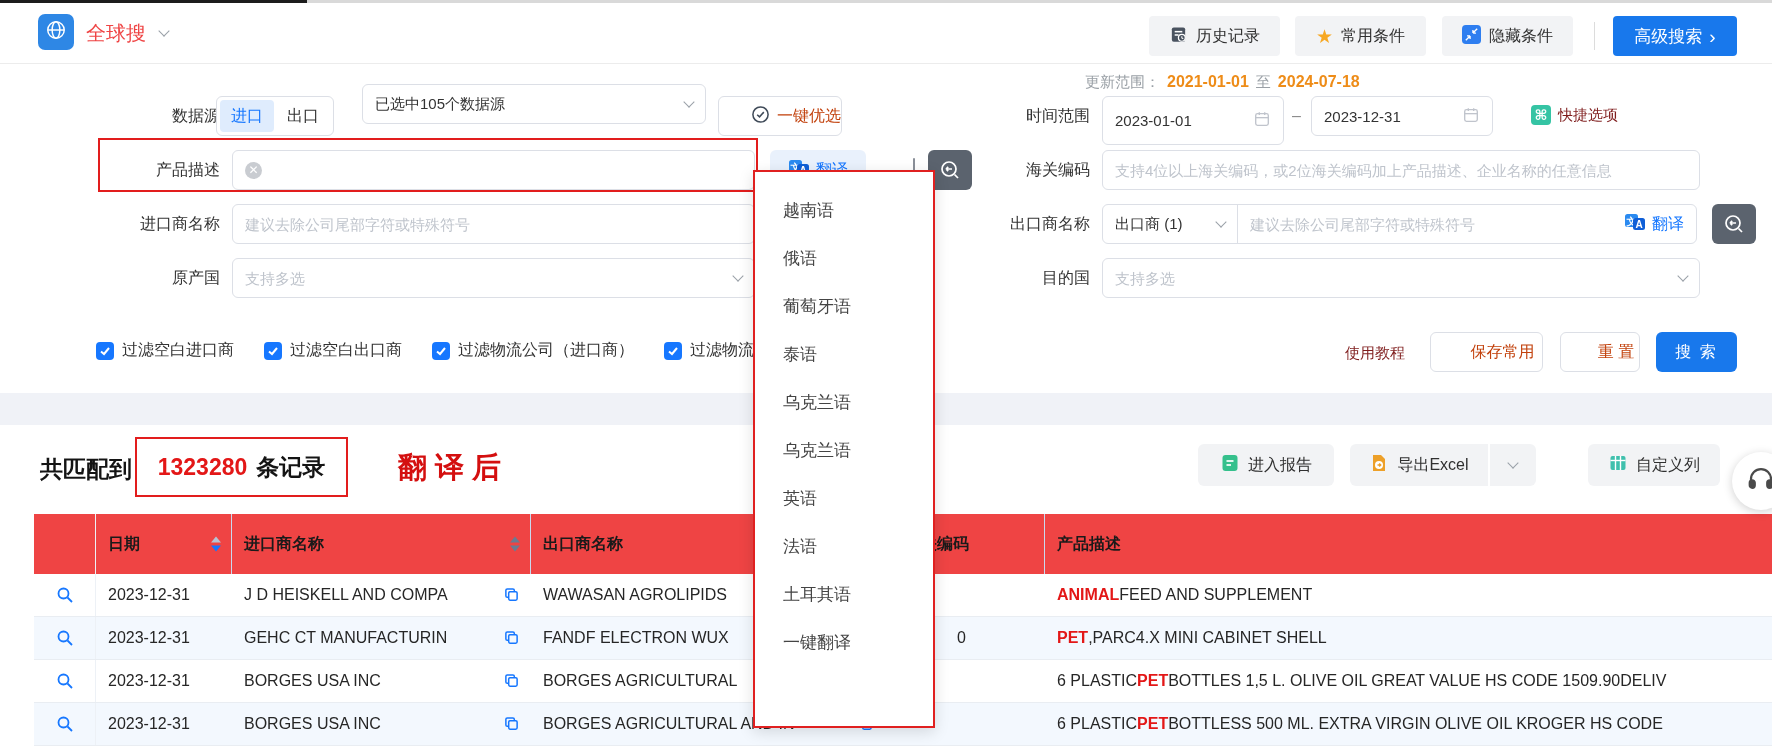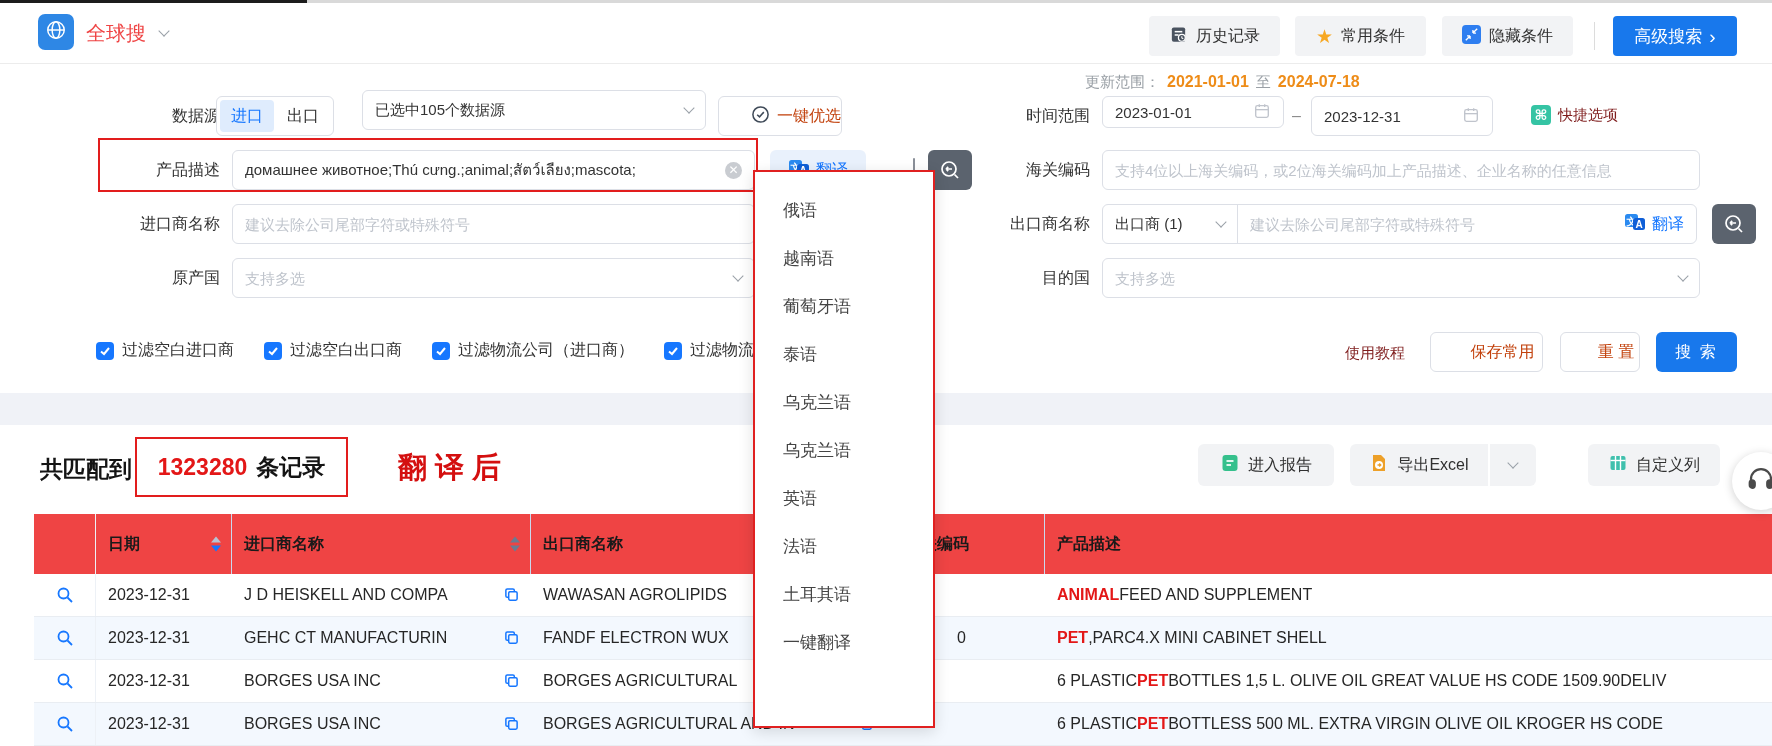--- a/index.html
+++ b/index.html
@@ -141,35 +141,35 @@
   <span class="orange">2021-01-01</span>
   <span class="gray15">至</span>
   <span class="orange">2024-07-18</span>
 </div>
 
 <div class="abs flabel" style="left:100px;top:106px;width:120px;">数据源</div>
 <div class="abs tabs" style="left:216px;top:96px;width:118px;height:40px;">
   <div class="tab sel">进口</div>
   <div class="tab">出口</div>
 </div>
-<div class="abs field" style="left:362px;top:90px;width:344px;height:40px;justify-content:space-between;">
+<div class="abs field" style="left:362px;top:84px;width:344px;height:40px;justify-content:space-between;">
   <span>已选中105个数据源</span>
   <span class="chev"></span>
 </div>
 <div class="abs wbtn" style="left:718px;top:96px;width:124px;height:40px;gap:7px;">
   <span>
     <svg width="19" height="19" viewBox="0 0 20 20" fill="none" stroke="#3f4a58" stroke-width="1.6">
         <circle cx="10" cy="10" r="8"></circle>
         <polyline points="6.5,10.2 9,12.5 13.5,7.5"></polyline>
       </svg>
   </span>
   <span>一键优选</span>
 </div>
 <div class="abs flabel" style="left:1010px;top:106px;width:80px;">时间范围</div>
-<div class="abs field" style="left:1102px;top:96px;width:182px;height:32px;justify-content:space-between;">
+<div class="abs field" style="left:1102px;top:96px;width:182px;height:49px;justify-content:space-between;">
   <span>2023-01-01</span>
   <span>
     <svg width="18" height="18" viewBox="0 0 20 20" fill="none" stroke="#c0c4cc" stroke-width="1.5">
         <rect x="3" y="4" width="14" height="13" rx="2"></rect>
         <line x1="3" y1="8.5" x2="17" y2="8.5"></line>
         <line x1="7" y1="2.5" x2="7" y2="5.5"></line>
         <line x1="13" y1="2.5" x2="13" y2="5.5"></line>
       </svg>
   </span>
 </div>
@@ -185,21 +185,20 @@
       </svg>
   </span>
 </div>
 <div class="abs" style="left:1531px;top:105px;display:flex;align-items:center;gap:7px;">
   <span class="cmdicon">⌘</span>
   <span class="bluelink">快捷选项</span>
 </div>
 
 <div class="abs flabel" style="left:100px;top:160px;width:120px;">产品描述</div>
 <div class="abs field" style="left:232px;top:150px;width:523px;height:40px;gap:8px;">
-  <input value="домашнее животное;Thú cưng.;animal;สัตว์เลี้ยง;mascota;" style="">
   <span class="clear">✕</span>
 </div>
 <div class="abs trbtn" style="left:770px;top:150px;width:96px;height:40px;">
   <span>
     <svg width="22" height="22" viewBox="0 0 22 22">
         <rect x="1" y="3" width="13" height="13" rx="2.5" fill="#2a8af0"></rect>
         <text x="7.5" y="13.5" font-size="10" fill="#fff" text-anchor="middle" font-weight="bold">文</text>
         <rect x="9" y="7" width="12" height="12" rx="2.5" fill="#0f5fd7"></rect>
         <text x="15" y="16.5" font-size="10" fill="#fff" text-anchor="middle" font-weight="bold">A</text>
       </svg>
@@ -500,22 +499,22 @@
       <div class="tcell c4"></div>
       <div class="tcell c5">
         <span>6 PLASTIC </span>
         <span class="kw">PET</span>
         <span> BOTTLESS 500 ML. EXTRA VIRGIN OLIVE OIL KROGER HS CODE</span>
       </div>
     </div>
   </div>
 
 <div class="abs ddmenu">
+    <div class="mitem">越南语</div>
     <div class="mitem">俄语</div>
-    <div class="mitem">越南语</div>
     <div class="mitem">葡萄牙语</div>
     <div class="mitem">泰语</div>
     <div class="mitem">乌克兰语</div>
     <div class="mitem">乌克兰语</div>
     <div class="mitem">英语</div>
     <div class="mitem">法语</div>
     <div class="mitem">土耳其语</div>
     <div class="mitem">一键翻译</div>
   </div>
 

